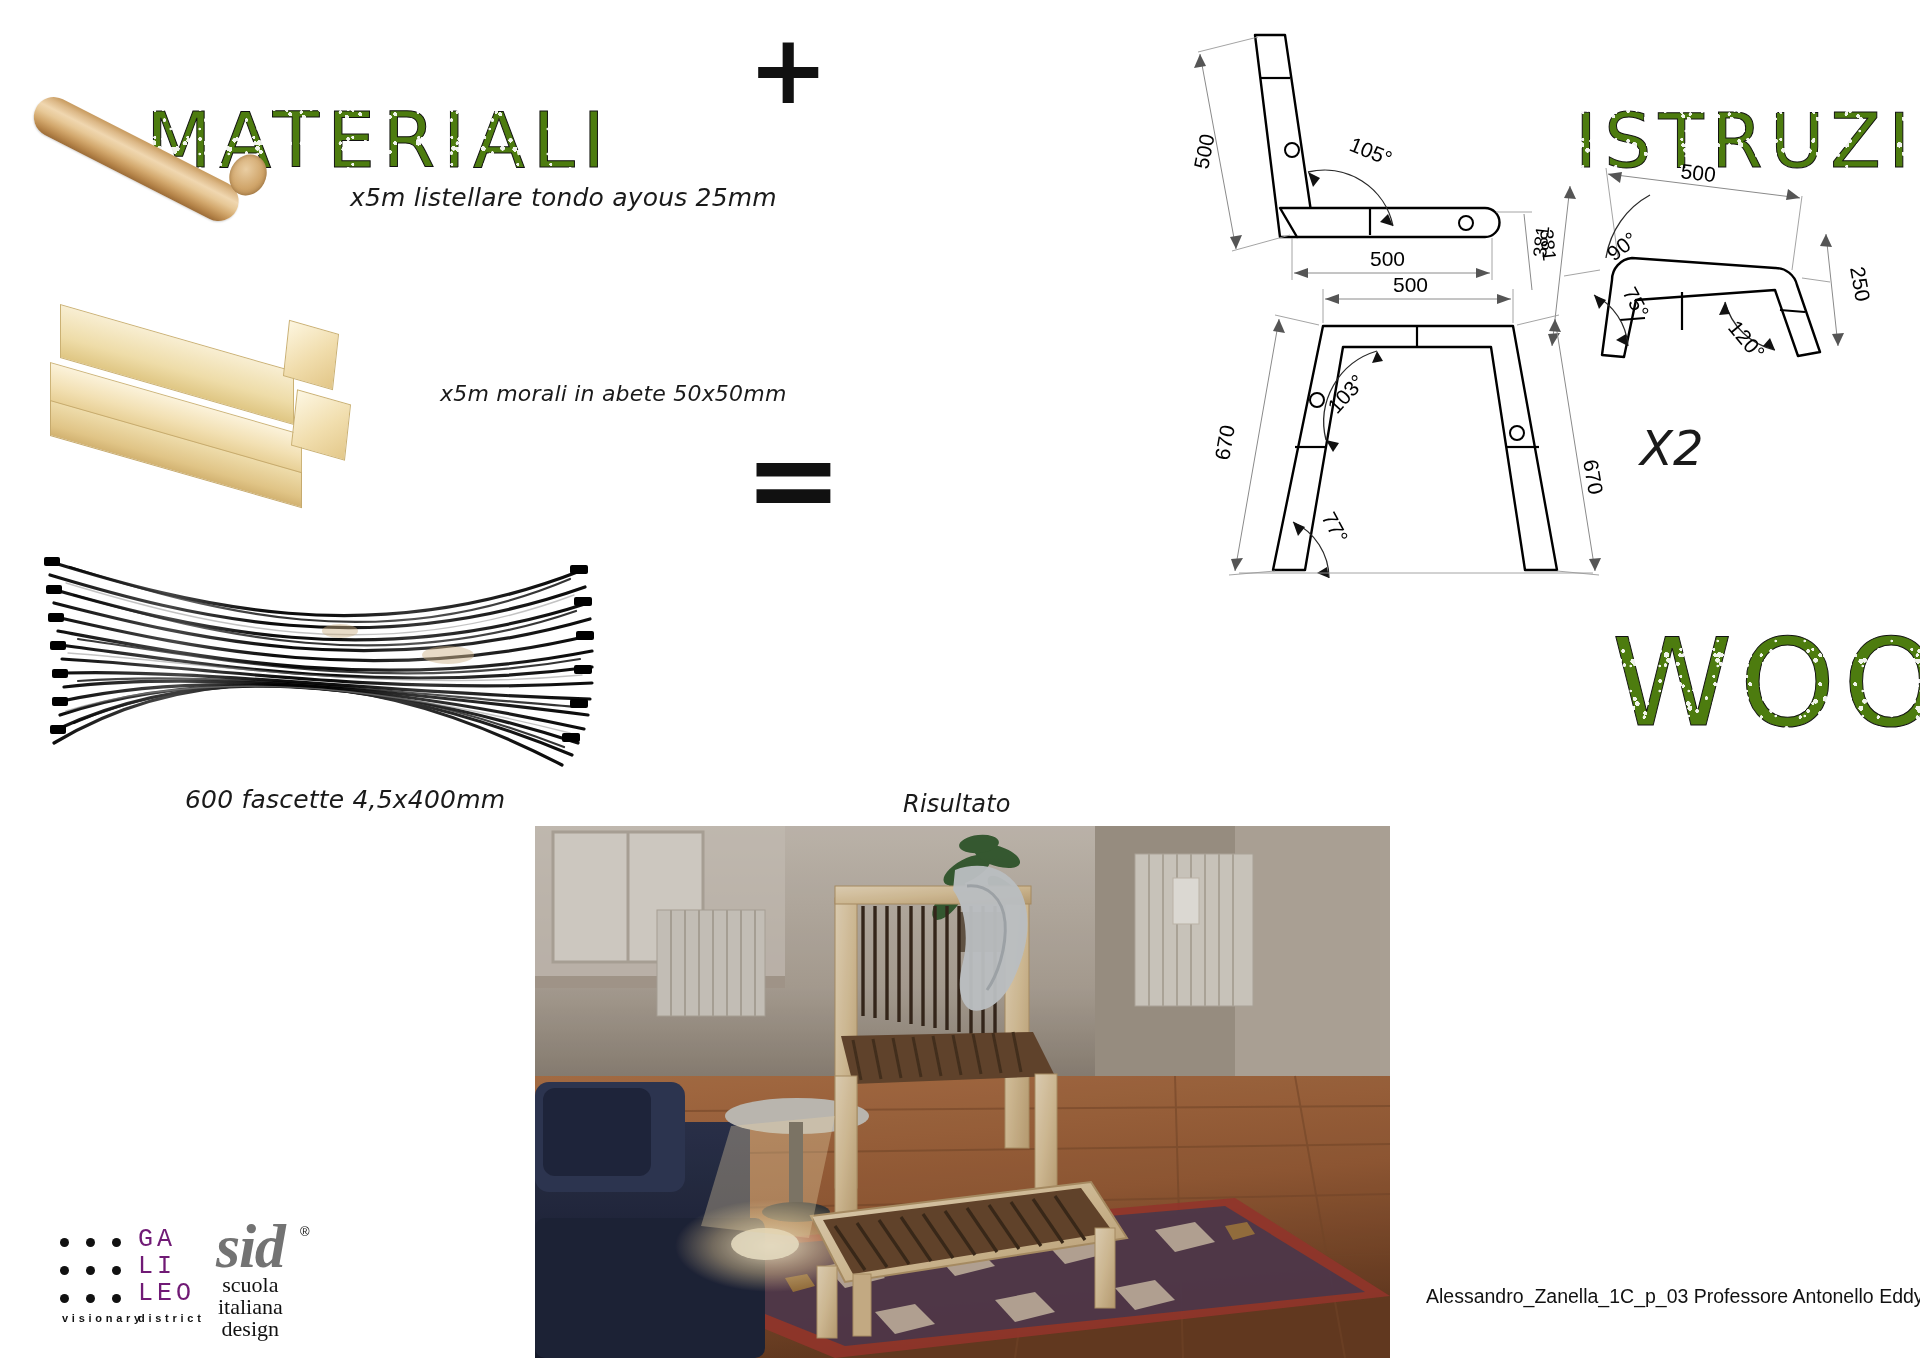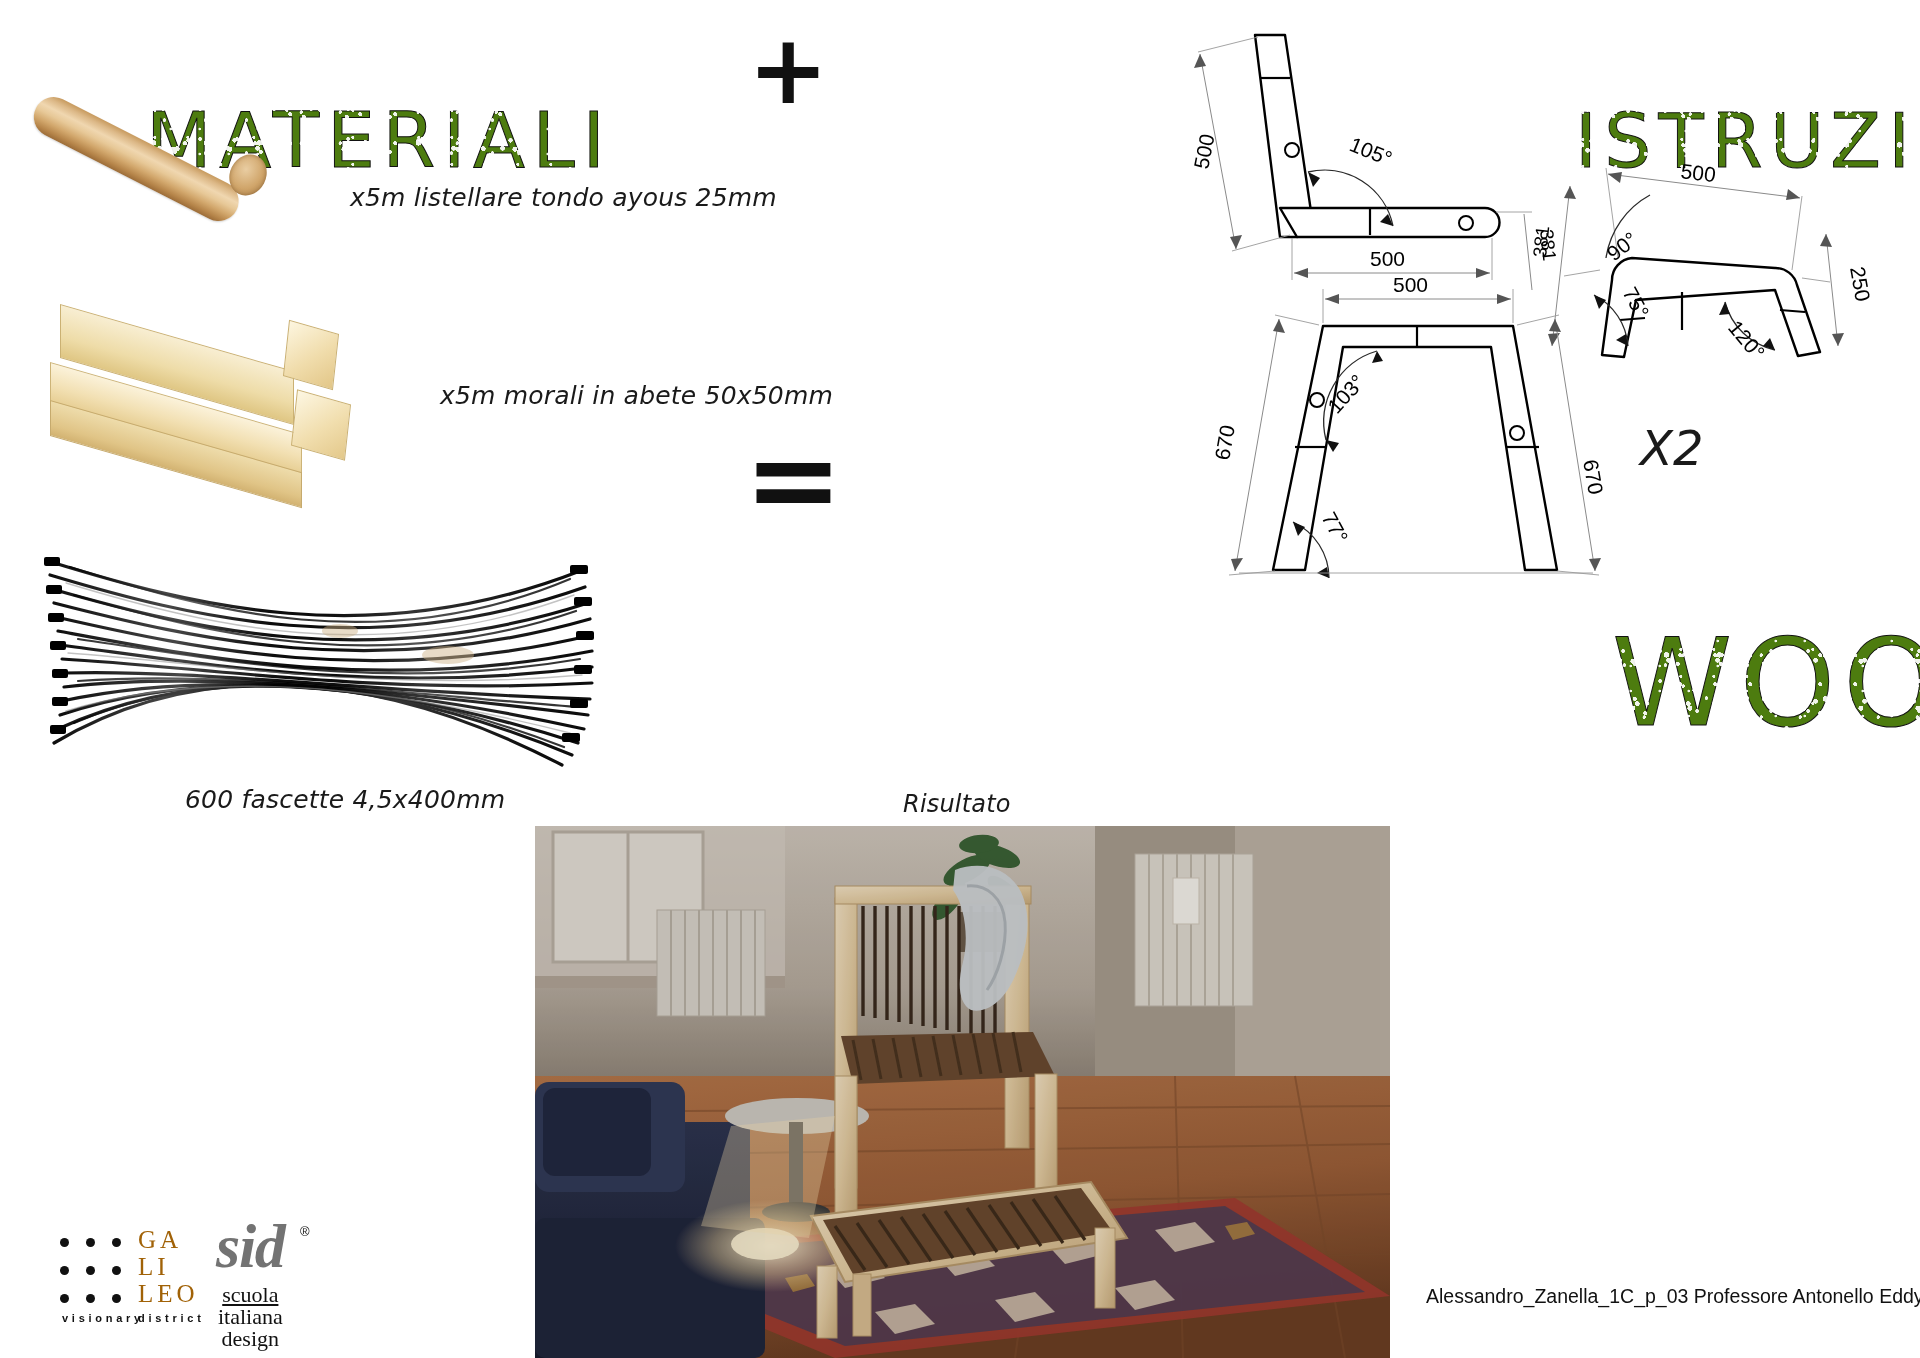--- a/index.html
+++ b/index.html
@@ -101,22 +101,22 @@
     overflow: hidden;
     background: #2a2118;
   }
 
   
   .logo-dot {
     width: 9px; height: 9px; border-radius: 50%;
     background: #111;
   }
   .logo-word {
-    font-family: Liberation Serif, serif;
-    color: #a16207;
+    font-family: Liberation Mono, monospace;
+    color: #701a75;
     letter-spacing: .16em;
     line-height: 1.08;
     font-size: 25px;
   }
   .logo-sub {
     font-family: "Liberation Sans", sans-serif;
     color: #111;
     font-size: 11px;
     letter-spacing: .34em;
     font-weight: 700;
@@ -191,21 +191,21 @@
             border:1px solid #cdb478;"></div>
   <div class="abs" style="left:8px; top:100px; width:250px; height:34px;
             transform: skewY(16deg); transform-origin: 0 0;
             background: linear-gradient(to bottom,#eedcab,#e0c486 70%,#d2b271);
             border:1px solid #c6aa6d;"></div>
   <div class="abs" style="left:252px; top:96px; width:52px; height:56px;
             transform: skewY(16deg) skewX(-6deg);
             background: linear-gradient(135deg,#fdf7e3,#f1deae 55%,#e3c88a);
             border:1px solid #cbb173;"></div>
 </div>
-<div class="abs hand" style="left:440px; top:381px; font-size:25px;">x5m morali in abete 50x50mm</div>
+<div class="abs hand" style="left:440px; top:381px; font-size:22px;">x5m morali in abete 50x50mm</div>
 
 
 <div class="abs ties-bundle" style="left:40px; top:535px; width:560px; height:250px;">
   <svg width="560" height="250" viewBox="0 0 560 250" aria-hidden="true">
     <defs>
       <linearGradient id="tieg" x1="0" y1="0" x2="1" y2="0">
         <stop offset="0%" stop-color="#1b1b1b"></stop>
         <stop offset="22%" stop-color="#4a4a4a"></stop>
         <stop offset="46%" stop-color="#0d0d0d"></stop>
         <stop offset="68%" stop-color="#3a3a3a"></stop>
@@ -654,21 +654,21 @@
     <div class="logo-word">LEO</div>
   </div>
   <div class="abs logo-sub" style="left:2px; top:96px;">visionary</div>
   <div class="abs logo-sub" style="left:78px; top:96px;">district</div>
 
   <div class="abs" style="left:156px; top:6px;">
     <div style="position:relative;">
       <span class="sid-word">sid</span>
       <span class="abs" style="left:84px; top:2px; font-size:13px; font-family:'Liberation Sans',sans-serif; color:#111;">®</span>
     </div>
-    <div class="sid-line" style="margin-top:12px;text-decoration:underline;">scuola</div>
+    <div class="sid-line" style="margin-top:2px;">scuola</div>
     <div class="sid-line">italiana</div>
     <div class="sid-line">design</div>
   </div>
 </div>
 
 
 <div class="abs credit" style="left:1418px; top:1285px;">Alessandro_Zanella_1C_p_03 Professore Antonello Eddy</div>
 
 
 

